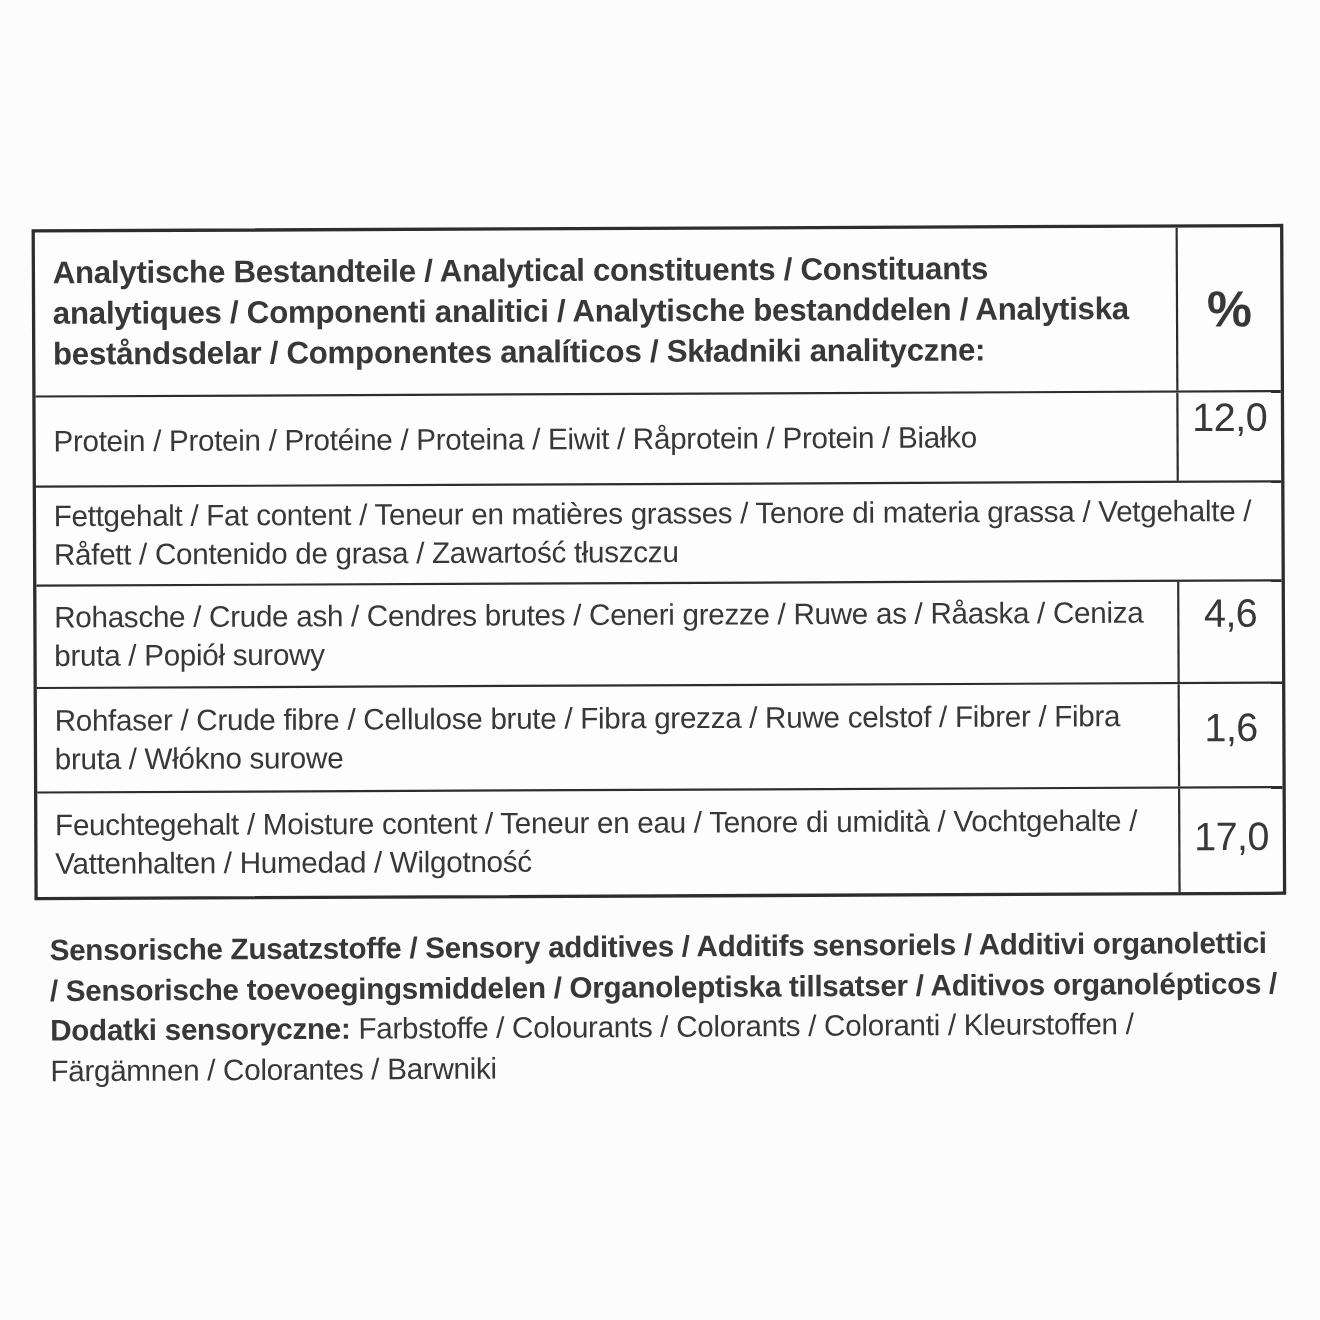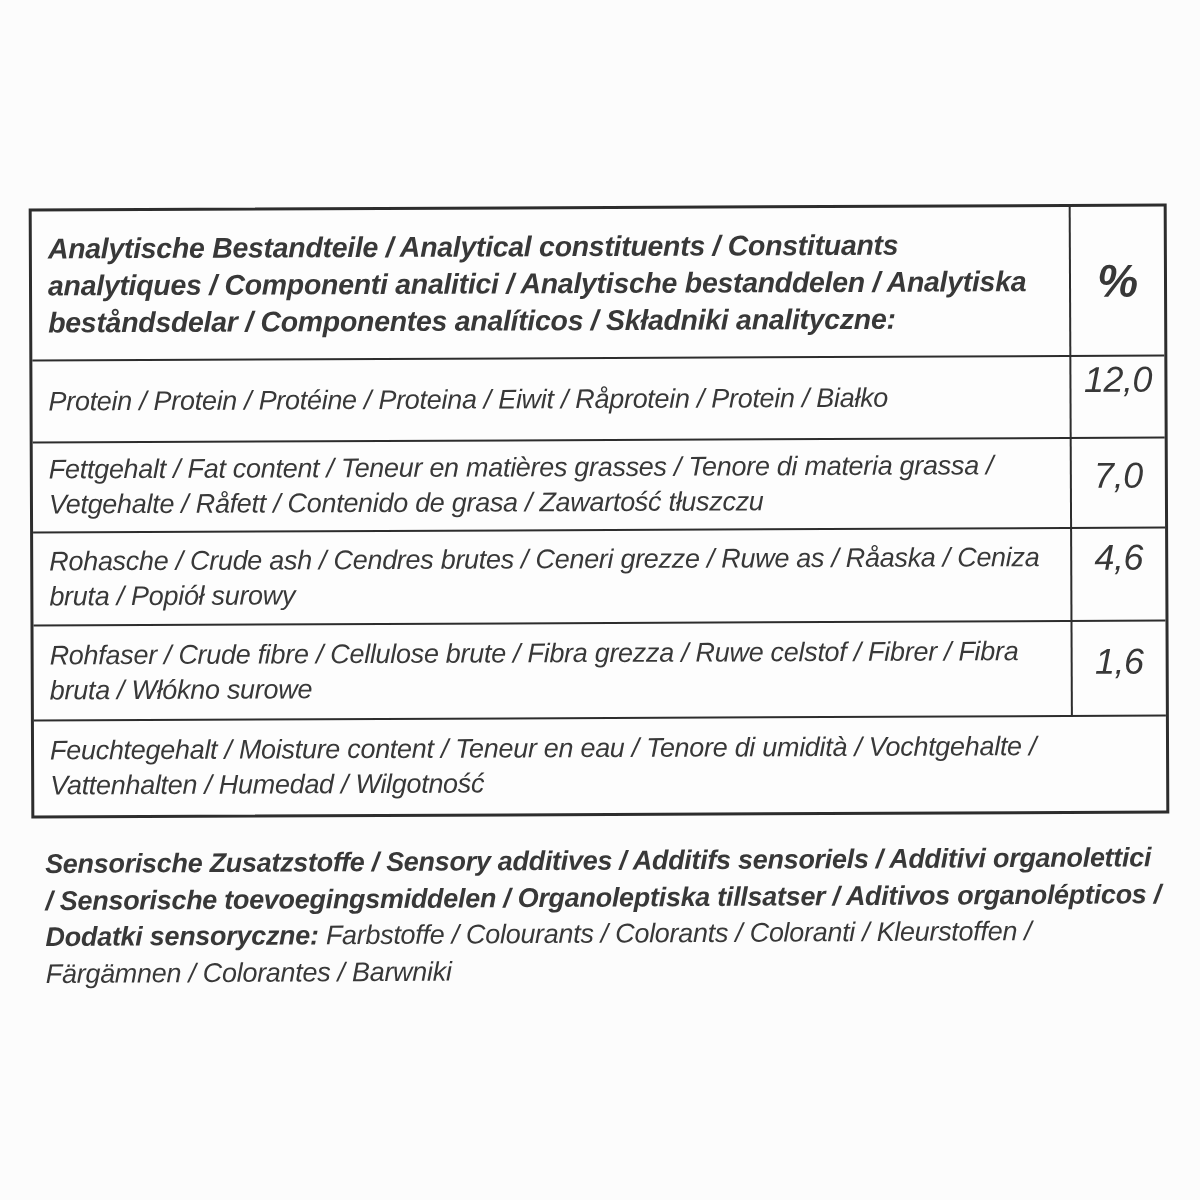--- a/index.html
+++ b/index.html
@@ -7,21 +7,21 @@
     width: 1200px; height: 1200px;
     background: #fcfcfc;
     font-family: "Liberation Sans", sans-serif;
     color: #383838;
     overflow: hidden;
     position: relative;
   }
   .page {
     position: absolute;
     left: 0; top: 0;
-    width: 1200px; height: 1200px; font-style: italic;
+    width: 1200px; height: 1200px;
   }
 
   
   .atable {
     position: absolute;
     left: 30px;
     top: 206px;
     width: 1138px;
     border: 3px solid #2d2d2d;
     background: #fdfdfd;
@@ -101,34 +101,34 @@
       <div class="cell-value">%</div>
     </div>
 
     <div class="trow r1">
       <div class="cell-label">Protein / Protein / Protéine / Proteina / Eiwit / Råprotein / Protein / Białko</div>
       <div class="cell-value">12,0</div>
     </div>
 
     <div class="trow r2">
       <div class="cell-label">Fettgehalt / Fat content / Teneur en matières grasses / Tenore di materia grassa / Vetge­halte / Råfett / Contenido de grasa / Zawartość tłuszczu</div>
-      <div class="cell-value">7,0</div>
     </div>
 
     <div class="trow r3">
       <div class="cell-label">Rohasche / Crude ash / Cendres brutes / Ceneri grezze / Ruwe as / Råaska / Ceniza bruta / Popiół surowy</div>
       <div class="cell-value">4,6</div>
     </div>
 
     <div class="trow r4">
       <div class="cell-label">Rohfaser / Crude fibre / Cellulose brute / Fibra grezza / Ruwe celstof / Fibrer / Fibra bruta / Włókno surowe</div>
       <div class="cell-value">1,6</div>
     </div>
 
     <div class="trow r5">
       <div class="cell-label">Feuchtegehalt / Moisture content / Teneur en eau / Tenore di umidità / Vochtgehalte / Vattenhalten / Humedad / Wilgotność</div>
+      <div class="cell-value">17,0</div>
     </div>
 
   </div>
 
   <p class="additives"><span class="bold">Sensorische Zusatzstoffe / Sensory additives / Additifs sensoriels / Additivi organolettici / Sensorische toevoegingsmiddelen / Organoleptiska tillsatser / Aditivos organolépticos / Dodatki sensoryczne:</span><span> Farbstoffe / Colourants / Colorants / Coloranti / Kleurstoffen / Färgämnen / Colorantes / Barwniki</span></p>
 
 </div>
 
 </body></html>

